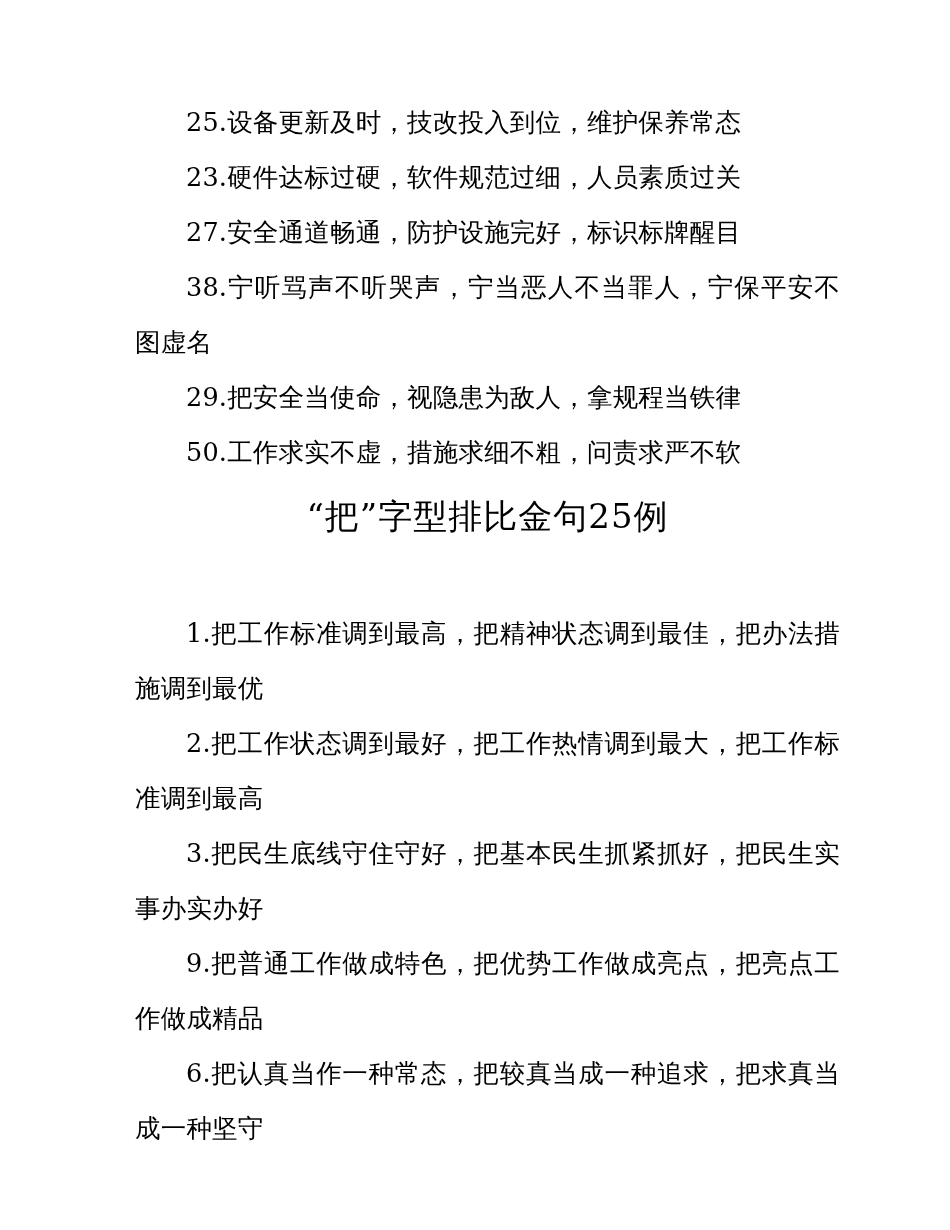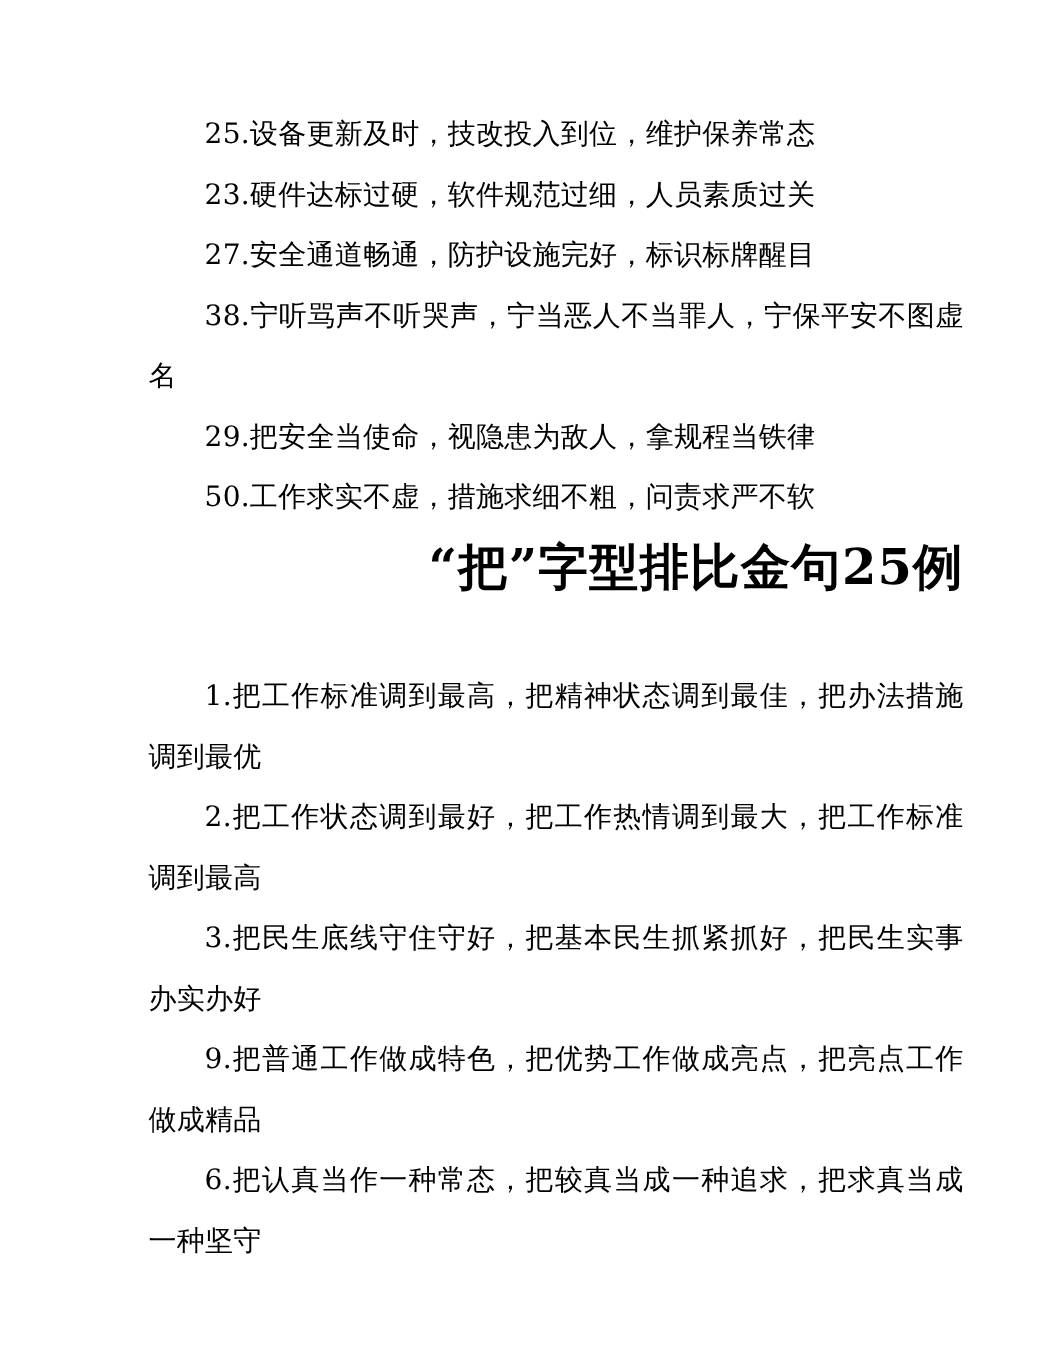--- a/index.html
+++ b/index.html
@@ -12,21 +12,21 @@
     height: 1230px;
     font-family: "DejaVu Serif", "Liberation Serif", serif;
     color: #000000;
     overflow: hidden;
   }
   .page {
     position: relative;
     width: 950px;
     height: 1230px;
     box-sizing: border-box;
-    padding: 95px 74px 60px 135px;
+    padding: 95px 110px 60px 135px;
   }
   .doc-body {
     position: relative;
   }
   .para {
     font-size: 25.5px;
     line-height: 55px;
     text-align: justify;
     text-justify: inter-ideograph;
     margin: 0;
@@ -37,24 +37,24 @@
   }
   .section-head {
     font-size: 25.5px;
     line-height: 55px;
     font-weight: bold;
     margin: 0;
     text-indent: 51px;
     letter-spacing: 0.4px;
   }
   .doc-title {
-    font-size: 45px;
+    font-size: 34px;
     line-height: 56px;
-    font-weight: bold;
-    text-align: right;
+    font-weight: normal;
+    text-align: center;
     margin: 8px 0 0 0;
     letter-spacing: 1px;
   }
   .title-gap {
     height: 62px;
   }
 </style>
 </head>
 <body>
 

